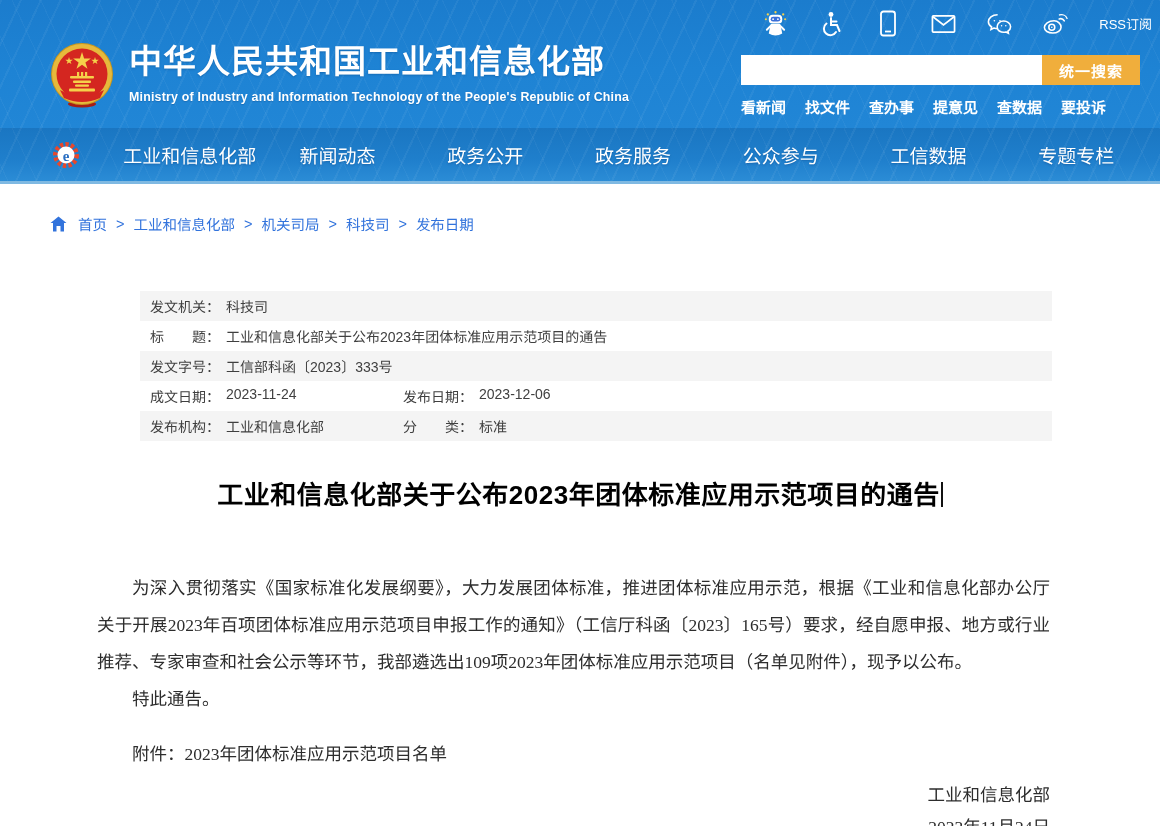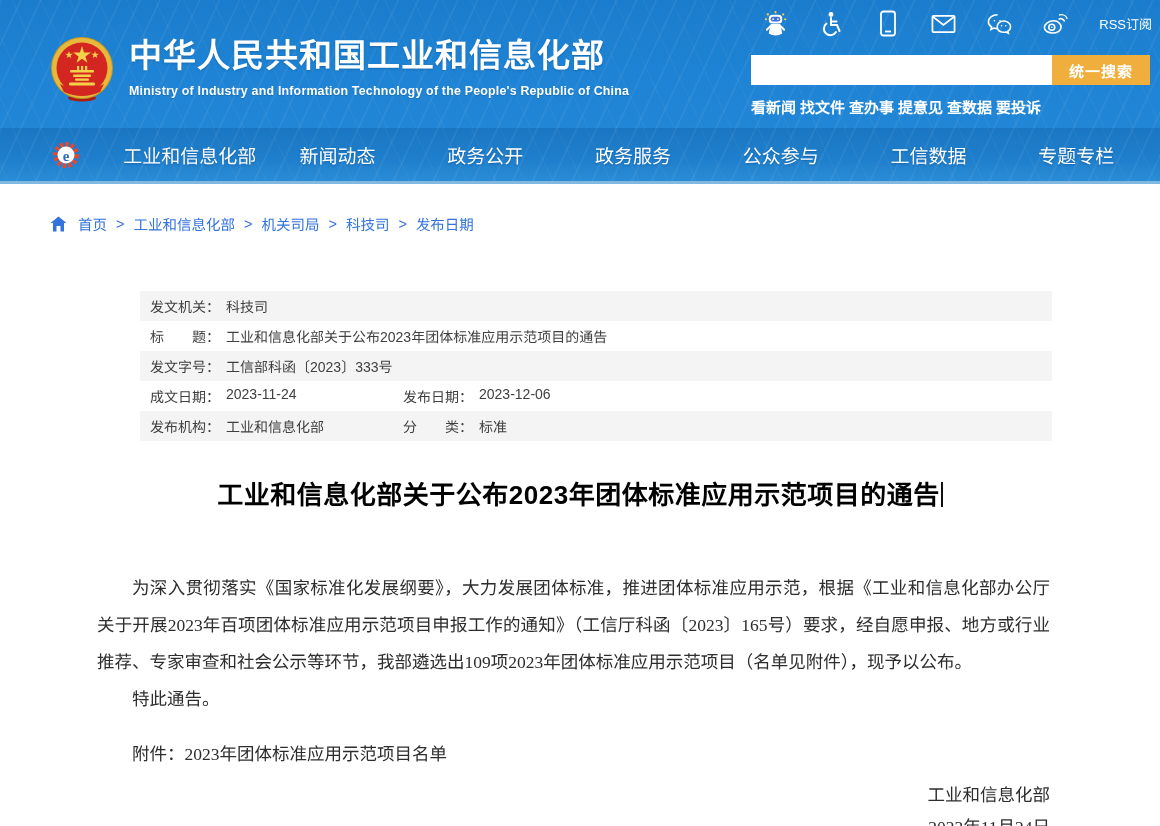--- a/index.html
+++ b/index.html
@@ -9,33 +9,33 @@
   
   .header { position:relative; height:128px;
     background:linear-gradient(180deg,#1b7ccd 0%, #1e83d4 55%, #2186d6 100%); }
   .header::before, .mainnav::before { content:""; position:absolute; inset:0; pointer-events:none;
     background:repeating-linear-gradient(115deg, rgba(255,255,255,0.05) 0 2px, rgba(255,255,255,0) 2px 18px),
                repeating-linear-gradient(245deg, rgba(255,255,255,0.04) 0 1px, rgba(255,255,255,0) 1px 26px); }
   .topbar-icons { position:absolute; top:10px; right:8px; display:flex; align-items:center; gap:31px; z-index:2; }
   .topbar-icons .ic { width:25px; height:27px; display:flex; align-items:center; justify-content:center; cursor:pointer; }
   .rss-label { color:#fff; font-size:13px; cursor:pointer; }
 
-  .branding { position:absolute; left:50px; top:36px; display:flex; align-items:flex-start; z-index:2; }
+  .branding { position:absolute; left:50px; top:42px; display:flex; align-items:flex-start; z-index:2; }
   .titles { margin-left:15px; }
   .site-title { color:#fff; font-size:33px; font-weight:bold; letter-spacing:1px; line-height:1.1; margin-top:2px;
     text-shadow:0 1px 2px rgba(0,60,120,0.35); }
   .site-subtitle { color:#fff; font-size:12.4px; font-weight:bold; margin-top:10px; letter-spacing:0.2px;
     text-shadow:0 1px 1px rgba(0,60,120,0.3); }
 
-  .search-area { position:absolute; right:10px; top:55px; width:399px; z-index:2; }
+  .search-area { position:absolute; right:20px; top:55px; width:399px; z-index:2; }
   .search-row { display:flex; height:30px; }
   .search-input { flex:1; border:none; outline:none; background:#fff; padding:0 8px; font-size:14px; }
   .search-btn { width:98px; border:none; background:#f0ae3c; color:#fff; font-size:15px; font-weight:bold;
     cursor:pointer; font-family:inherit; letter-spacing:1px; }
-  .quick-links { display:flex; gap:4px; margin-top:11px; }
+  .quick-links { display:flex; gap:19px; margin-top:11px; }
   .quick-links a { color:#fff; font-size:15px; font-weight:bold; text-decoration:none; cursor:pointer; }
 
   
   .mainnav { position:relative; height:56px; display:flex; align-items:center;
     background:linear-gradient(180deg,#1a76c2 0%, #1f7fcc 60%, #2b8cd6 100%);
     border-bottom:3px solid #7fb9e2; }
   .nav-logo { margin-left:52px; width:28px; height:28px; flex:0 0 auto; z-index:2; }
   .nav-items { flex:1; display:flex; padding:0 10px 0 36px; z-index:2; }
   .nav-item { flex:1; text-align:center; color:#fff; font-size:19px; cursor:pointer; white-space:nowrap;
     text-shadow:0 1px 2px rgba(0,50,110,0.35); }

